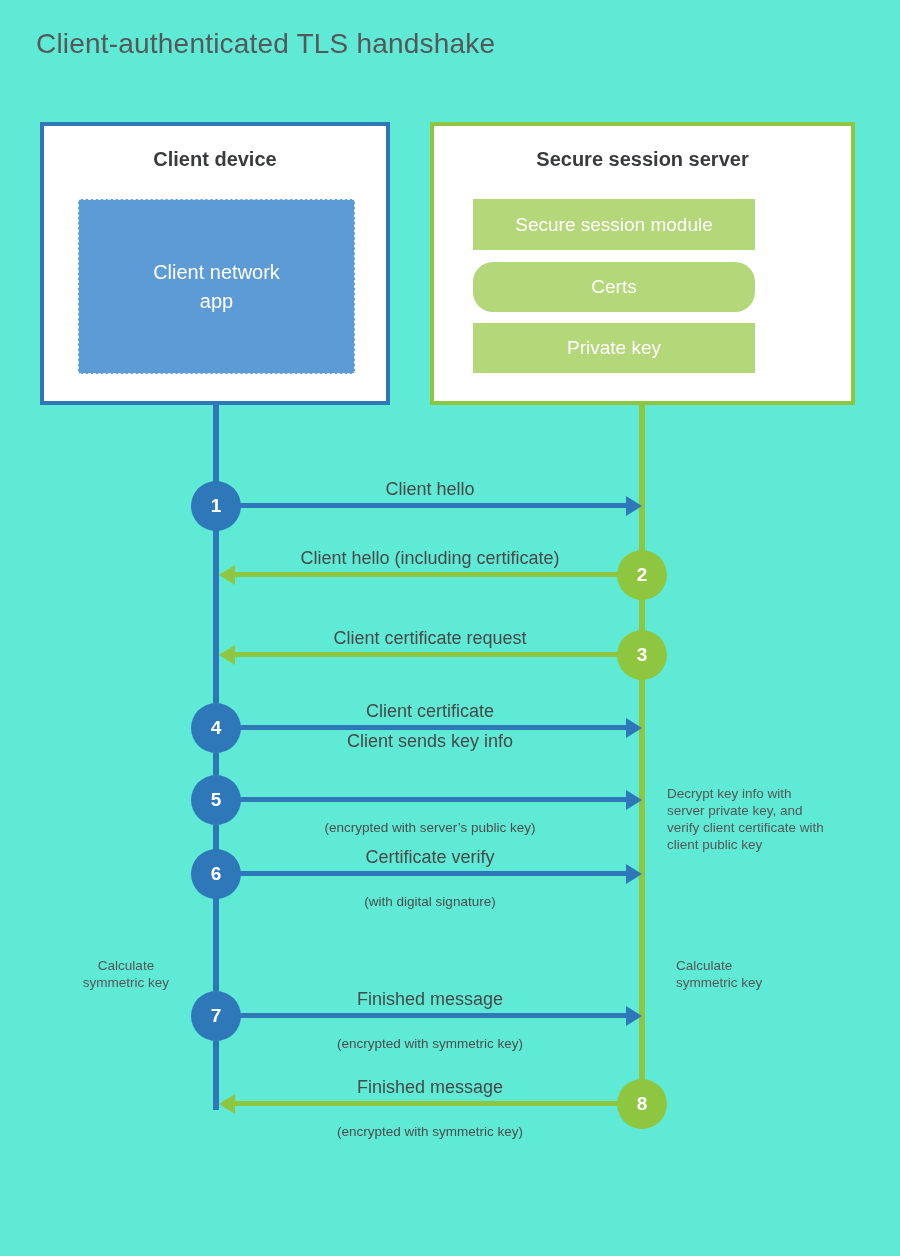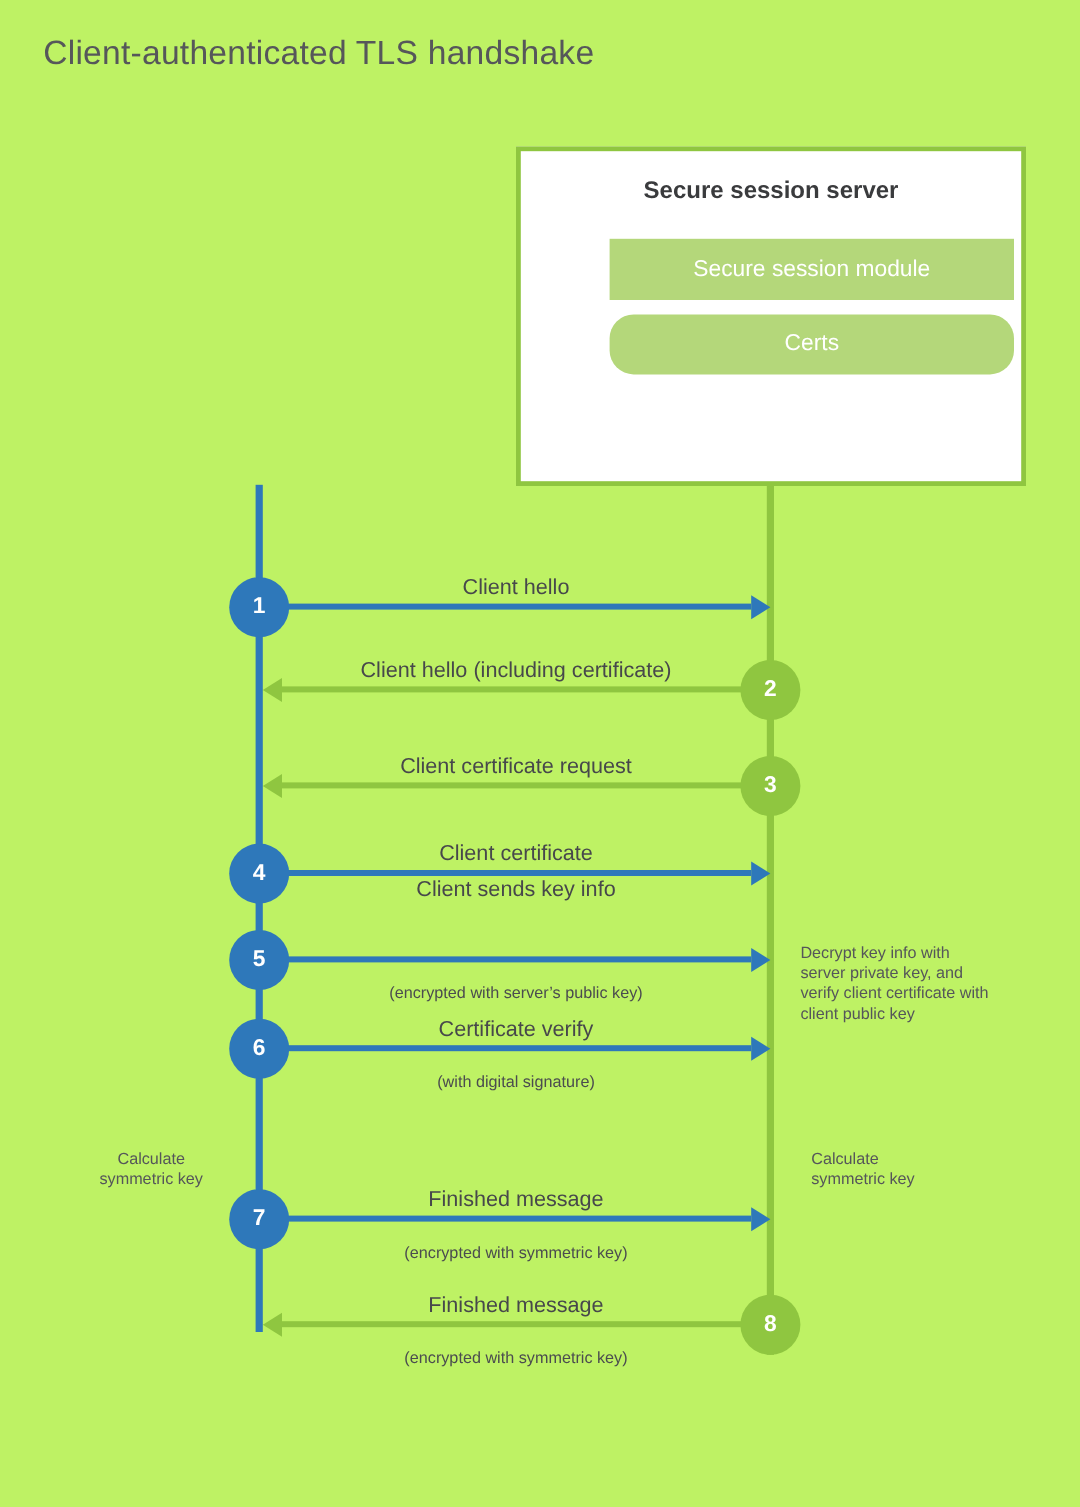--- a/index.html
+++ b/index.html
@@ -3,21 +3,21 @@
 <meta charset="utf-8">
 <style>
   :root{
     --blue:#2e78ba;
     --blue-light:#5c9bd5;
     --green:#8fc640;
     --green-light:#b4d77a;
   }
   html,body{margin:0;padding:0;background:#fff;}
   .canvas{
-    position:relative;width:900px;height:1256px;background:#bef264;
+    position:relative;width:900px;height:1256px;background:#5eead4;
     font-family:"Liberation Sans",sans-serif;overflow:hidden;
   }
   .page-title{
     position:absolute;left:36px;top:28px;
     font-size:28px;font-weight:300;color:#56575a;letter-spacing:0.2px;
   }
   
   .entity-box{position:absolute;box-sizing:border-box;background:#fff;}
   .client-box{left:40px;top:122px;width:350px;height:283px;border:4px solid var(--blue);}
   .server-box{left:430px;top:122px;width:425px;height:283px;border:4px solid var(--green);}
@@ -25,23 +25,23 @@
     position:absolute;left:0;right:0;top:22px;text-align:center;
     font-weight:bold;font-size:20px;color:#3a3b3d;
   }
   .app-box{
     position:absolute;left:34px;top:73px;width:277px;height:175px;
     background:var(--blue-light);border:1px dashed rgba(255,255,255,0.85);
     box-sizing:border-box;display:flex;align-items:center;justify-content:center;
   }
   .app-box span{display:block;width:150px;text-align:center;color:#fff;font-size:20px;line-height:1.45;}
   .module-bar{
-    position:absolute;left:39px;width:337px;height:51px;
+    position:absolute;left:39px;width:282px;height:51px;
     background:var(--green-light);color:#fff;font-size:19px;
-    display:flex;align-items:center;justify-content:center;margin-left:35px;
+    display:flex;align-items:center;justify-content:center;
   }
   .module-1{top:73px;}
   .module-2{top:136px;height:50px;border-radius:20px;}
   .module-3{top:197px;height:50px;}
   
   .lifeline{position:absolute;width:6px;}
   .lifeline-client{left:213px;top:404px;height:706px;background:var(--blue);}
   .lifeline-server{left:639px;top:404px;height:725px;background:var(--green);}
   
   .arrow-line{position:absolute;height:5px;}
@@ -65,25 +65,32 @@
   .note-calc-left{left:70px;top:936px;width:112px;text-align:center;}
   .note-calc-right{left:676px;top:936px;width:102px;}
 </style>
 </head>
 <body>
 
 <div class="canvas">
 
   <div class="page-title">Client-authenticated TLS handshake</div>
 
+  <div class="entity-box client-box">
+    <div class="entity-title">Client device</div>
+    <div class="app-box">
+      <span>Client network app</span>
+    </div>
+  </div>
 
   <div class="entity-box server-box">
     <div class="entity-title">Secure session server</div>
     <div class="module-bar module-1">Secure session module</div>
     <div class="module-bar module-2">Certs</div>
+    <div class="module-bar module-3">Private key</div>
   </div>
 
   <div class="lifeline lifeline-client"></div>
   <div class="lifeline lifeline-server"></div>
 
   <div id="messages-layer">
       <div class="arrow-line blue" style="top: 503px; left: 240px; width: 386px;"></div>
       <div class="arrow-head right" style="top: 496px; left: 626px;"></div>
       <div class="step-circle blue" style="left: 191px; top: 481px;">1</div>
       <div class="msg-label" style="top: 479px;">Client hello</div>

